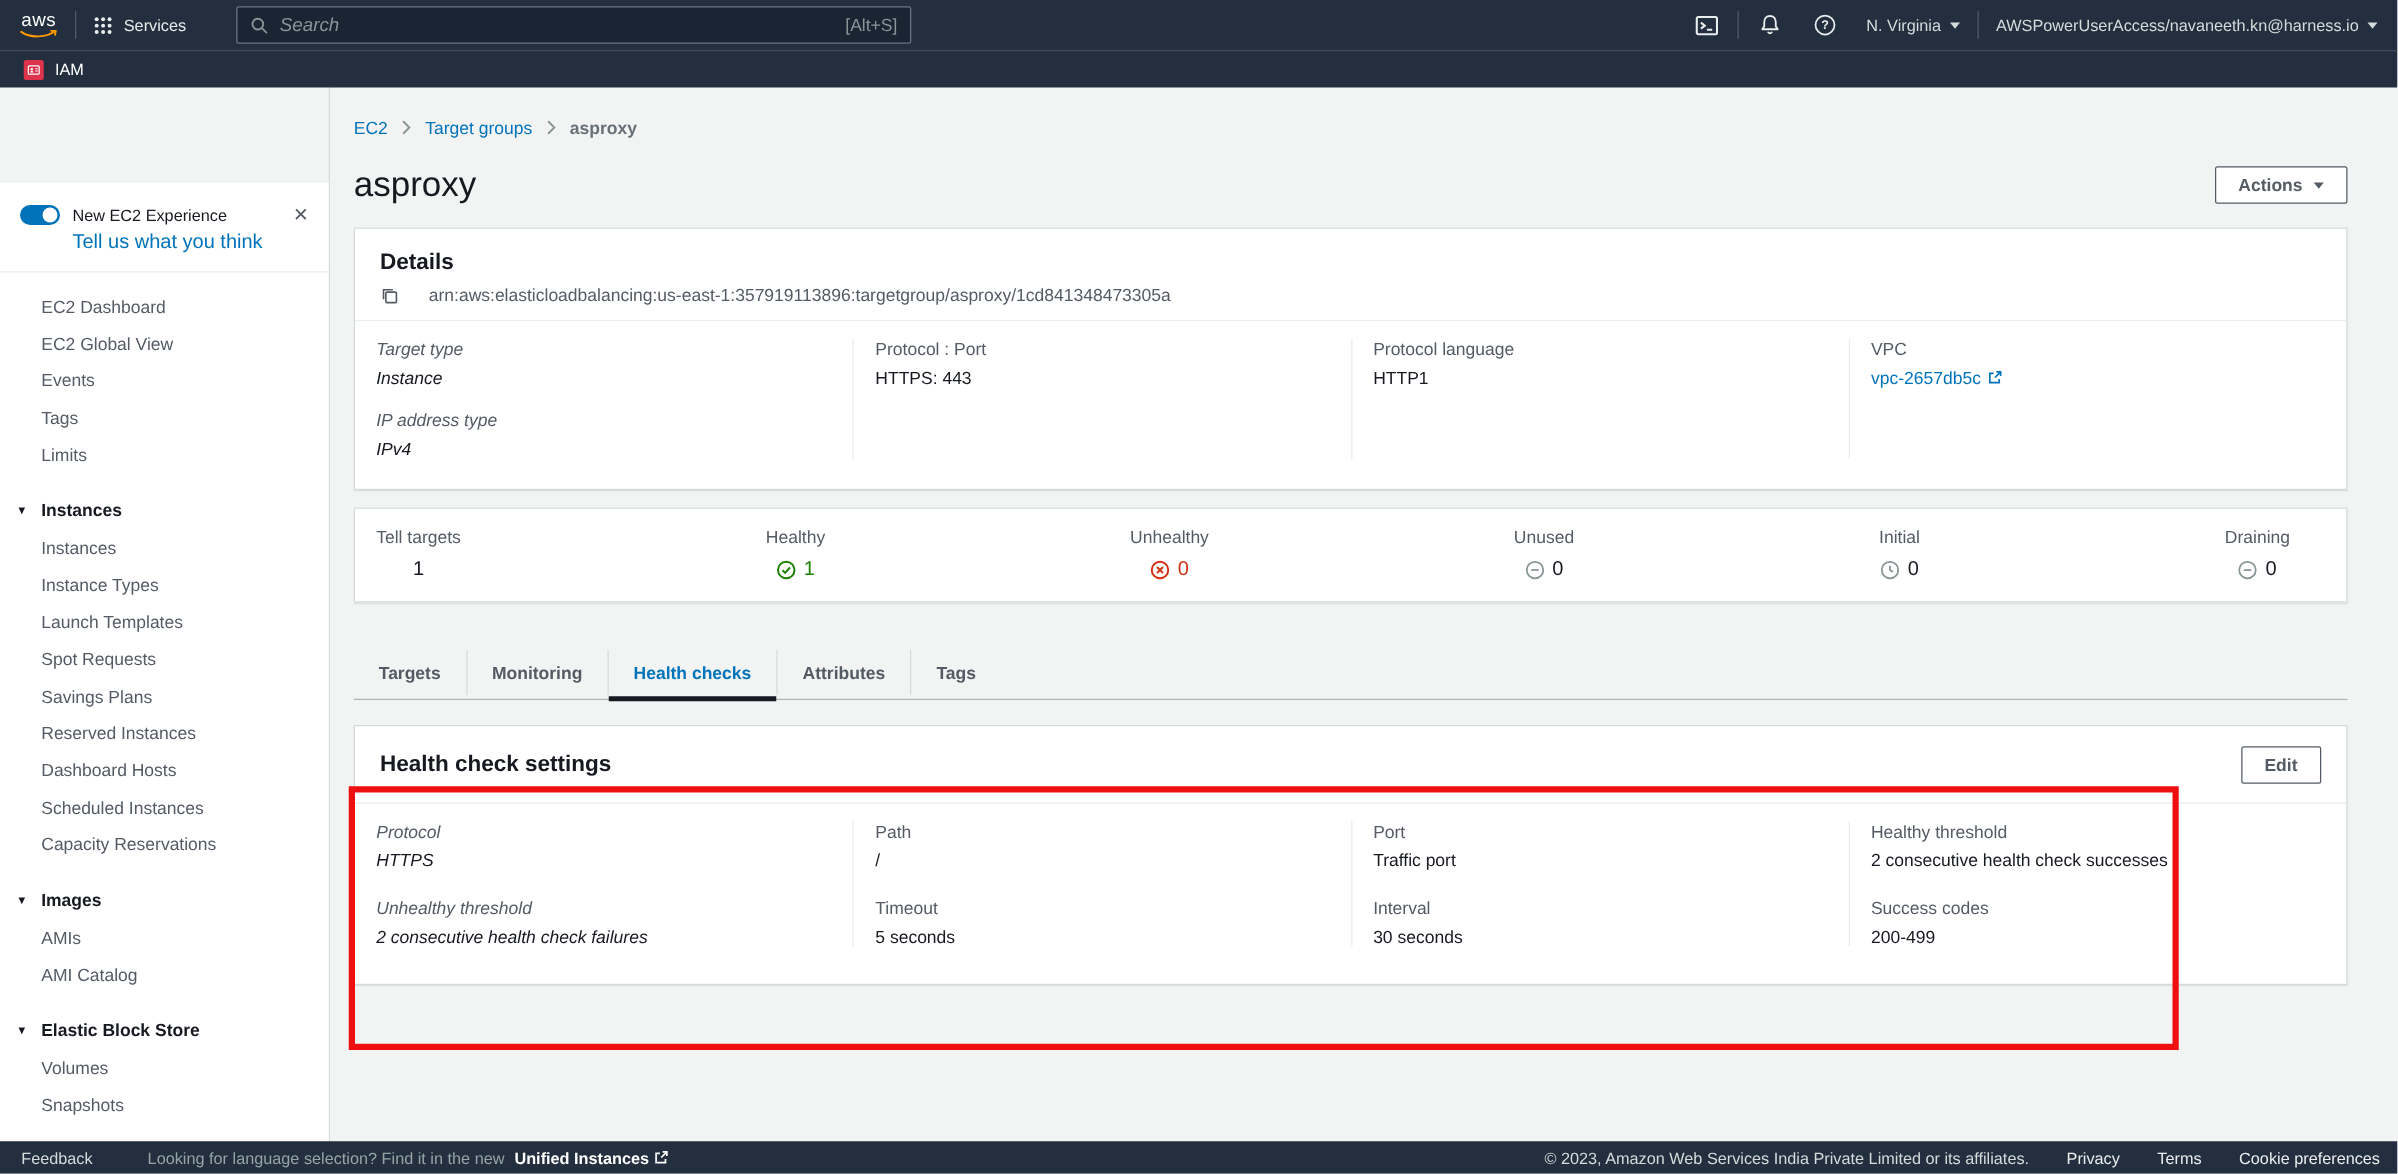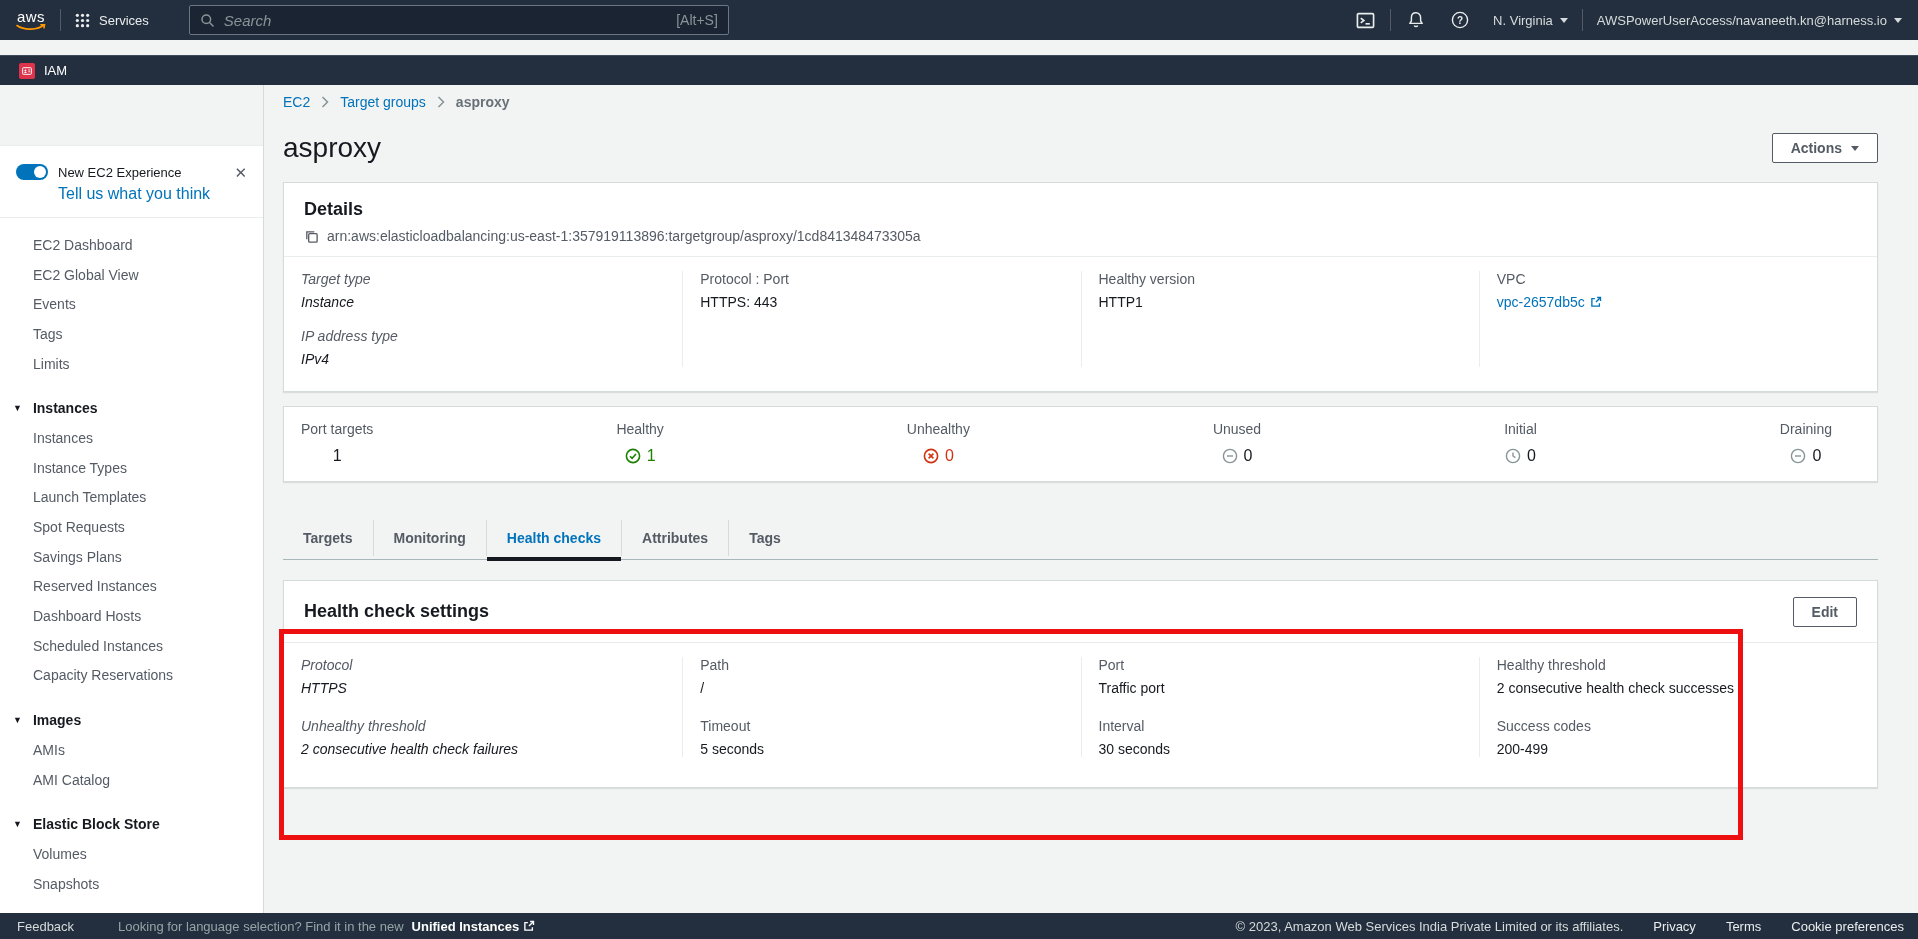--- a/index.html
+++ b/index.html
@@ -15,21 +15,21 @@
   .searchbox { margin-left:40px; width:540px; height:30px; background:#1a2433; border:1px solid #6b7684; border-radius:2px; display:flex; align-items:center; padding:0 10px; gap:9px; }
   .searchbox input { flex:1; background:transparent; border:none; outline:none; color:#eaeded; font-size:15px; font-family:inherit; }
   .searchbox input::placeholder { color:#879596; font-style:italic; }
   .search-shortcut { color:#879596; font-size:14px; }
   .tb-right { margin-left:auto; display:flex; align-items:center; padding-right:16px; }
   .tb-icon { width:22px; display:flex; justify-content:center; cursor:pointer; }
   .tb-item { display:flex; align-items:center; gap:7px; color:#d5dbdb; font-size:13px; cursor:pointer; white-space:nowrap; }
   .caret { width:0; height:0; border-left:4px solid transparent; border-right:4px solid transparent; border-top:5px solid currentColor; display:inline-block; } .gap22 { width:22px; }
 
   
-  .favbar { position:absolute; top:55px; left:0; right:0; height:30px; background:#232f3e; border-top:1px solid #3d4b5c; display:flex; align-items:center; padding-left:19px; gap:9px; z-index:19; }
+  .favbar { position:absolute; top:40px; left:0; right:0; height:30px; background:#232f3e; border-top:1px solid #3d4b5c; display:flex; align-items:center; padding-left:19px; gap:9px; z-index:19; }
   .iam-ic { width:16px; height:16px; background:#dd344c; border-radius:2px; display:flex; align-items:center; justify-content:center; }
   .favbar .fav-label { color:#fff; font-size:13px; }
 
   
   .sidebar { position:absolute; top:70px; left:0; width:264px; bottom:26px; background:#f2f3f3; border-right:1px solid #d5dbdb; z-index:5; }
   .side-panel { position:absolute; top:75px; left:0; right:0; bottom:0; background:#fff; border-top:1px solid #eaeded; padding-top:18px; overflow:hidden; }
   .exp-row { display:flex; align-items:center; padding:0 16px; }
   .toggle { width:32px; height:16px; border-radius:9px; background:#0073bb; position:relative; flex:0 0 auto; cursor:pointer; }
   .toggle::after { content:''; position:absolute; top:2px; right:2px; width:12px; height:12px; background:#fff; border-radius:50%; }
   .exp-label { margin-left:10px; font-size:13px; color:#16191f; }
@@ -48,21 +48,21 @@
   .breadcrumb a { color:#0073bb; text-decoration:none; cursor:pointer; }
   .bc-sep { margin:0 11px; display:flex; }
   .bc-current { color:#687078; font-weight:bold; }
   .title-row { margin-top:22px; display:flex; align-items:center; justify-content:space-between; }
   .page-title { font-size:28px; color:#16191f; font-weight:400; }
   .btn { height:30px; background:#fff; border:1px solid #545b64; border-radius:2px; color:#545b64; font-weight:bold; font-size:14px; font-family:inherit; display:inline-flex; align-items:center; gap:9px; padding:0 18px; cursor:pointer; }
 
   .card { margin-top:18px; background:#fff; border:1px solid #d5dbdb; box-shadow:0 1px 1px rgba(0,28,36,.10); }
   .card-head { padding:16px 20px 12px; border-bottom:1px solid #eaeded; }
   .card-title { font-size:18px; font-weight:bold; color:#16191f; }
-  .arn-row { margin-top:8px; display:flex; align-items:center; gap:8px; font-size:14px; color:#545b64; }
+  .arn-row { margin-top:8px; display:flex; align-items:center; gap:24px; font-size:14px; color:#545b64; }
 
   .fgrid { display:grid; grid-template-columns:1fr 1fr 1fr 1fr; padding:14px 0 24px; }
   .fcol { padding:0 17px; border-left:1px solid #eaeded; }
   .fcol:first-child { border-left:none;font-style:italic; }
   .field + .field { margin-top:18px; }
   .flabel { font-size:14px; color:#545b64; }
   .fvalue { font-size:14px; color:#16191f; margin-top:7px; }
   .fvalue a { color:#0073bb; text-decoration:none; display:inline-flex; align-items:center; gap:5px; cursor:pointer; }
 
   .summary { margin-top:14px; display:flex; justify-content:space-between; padding:14px 45px 16px 17px; }
@@ -267,21 +267,21 @@
           </div>
       </div>
       <div class="fcol">
         <div class="field">
             <div class="flabel">Protocol : Port</div>
             <div class="fvalue">HTTPS: 443</div>
           </div>
       </div>
       <div class="fcol">
         <div class="field">
-            <div class="flabel">Healthy version</div>
+            <div class="flabel">Protocol language</div>
             <div class="fvalue">HTTP1</div>
           </div>
       </div>
       <div class="fcol">
         <div class="field">
             <div class="flabel">VPC</div>
           <div class="fvalue"><a>
                 <span>vpc-2657db5c</span>
                 <svg width="12" height="12" viewBox="0 0 16 16">
                   <path d="M6.5 3.5H2.5v10h10v-4" stroke="#0073bb" stroke-width="1.8" fill="none"></path>
@@ -289,21 +289,21 @@
                   <path d="M14 2L8 8" stroke="#0073bb" stroke-width="1.8" fill="none"></path>
                 </svg>
               </a></div>
         </div>
       </div>
     </div>
   </section>
 
   <section class="card summary">
     <div class="scol">
-      <span class="flabel">Port targets</span>
+      <span class="flabel">Tell targets</span>
       <div class="sval">
           <span>1</span>
         </div>
     </div>
     <div class="scol">
       <span class="flabel">Healthy</span>
       <div class="sval green">
         <svg width="16" height="16" viewBox="0 0 16 16">
             <circle cx="8" cy="8" r="6.6" stroke="#1d8102" stroke-width="1.6" fill="none"></circle>
             <path d="M5 8.2l2.1 2.1L11 6" stroke="#1d8102" stroke-width="1.6" fill="none"></path>

